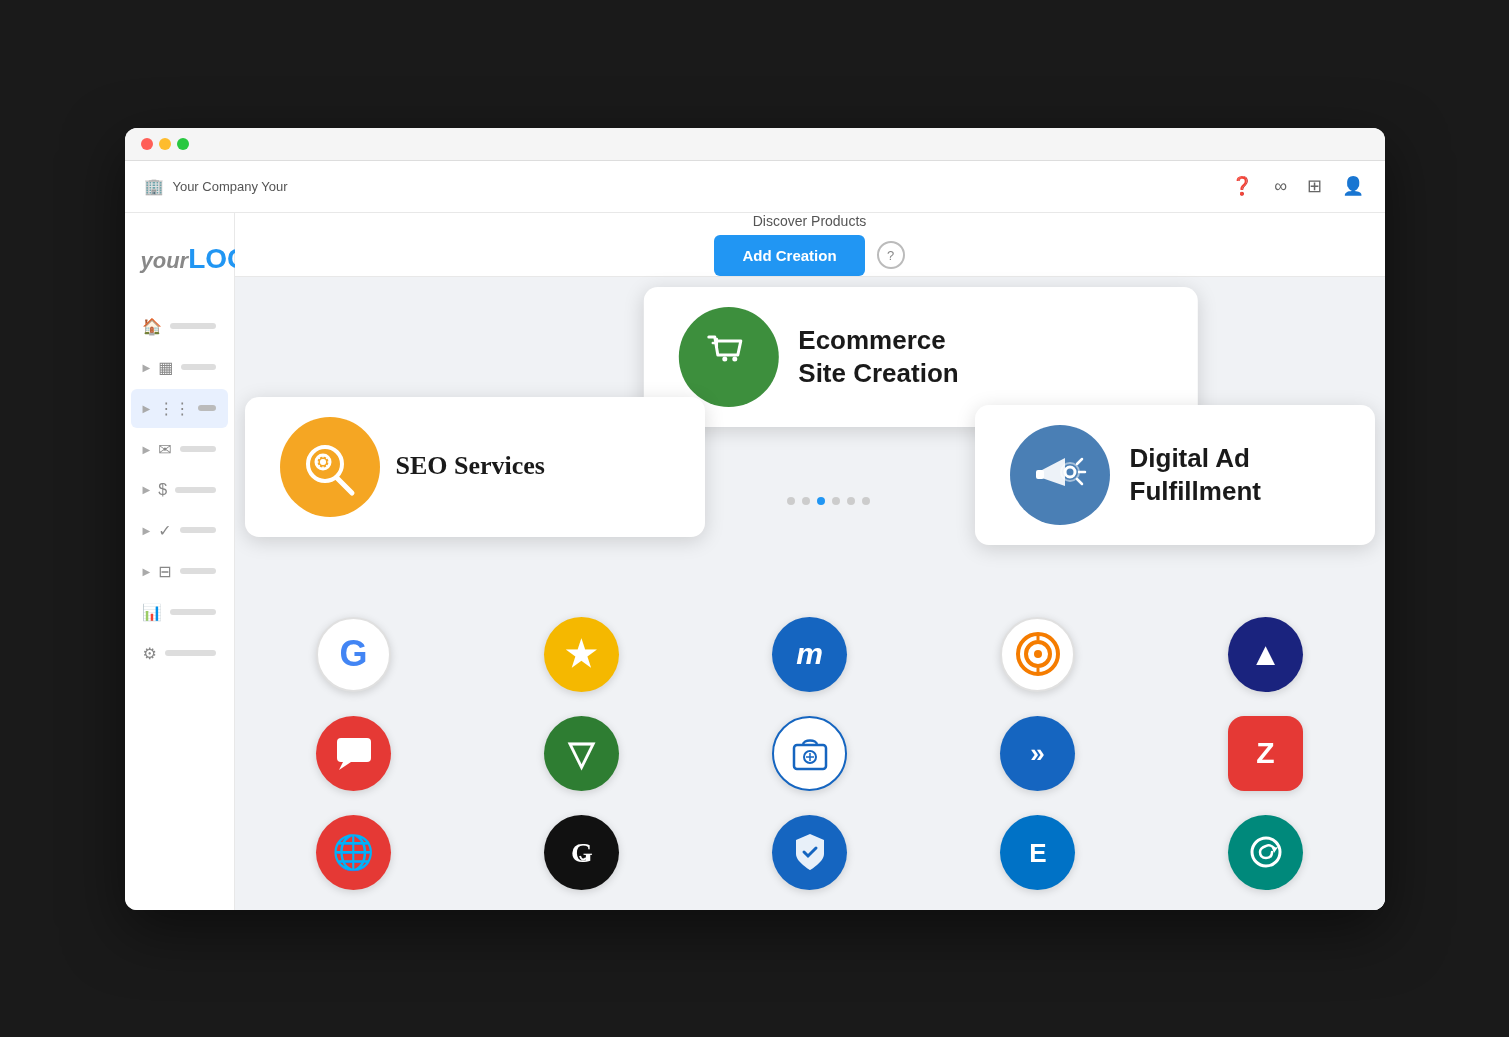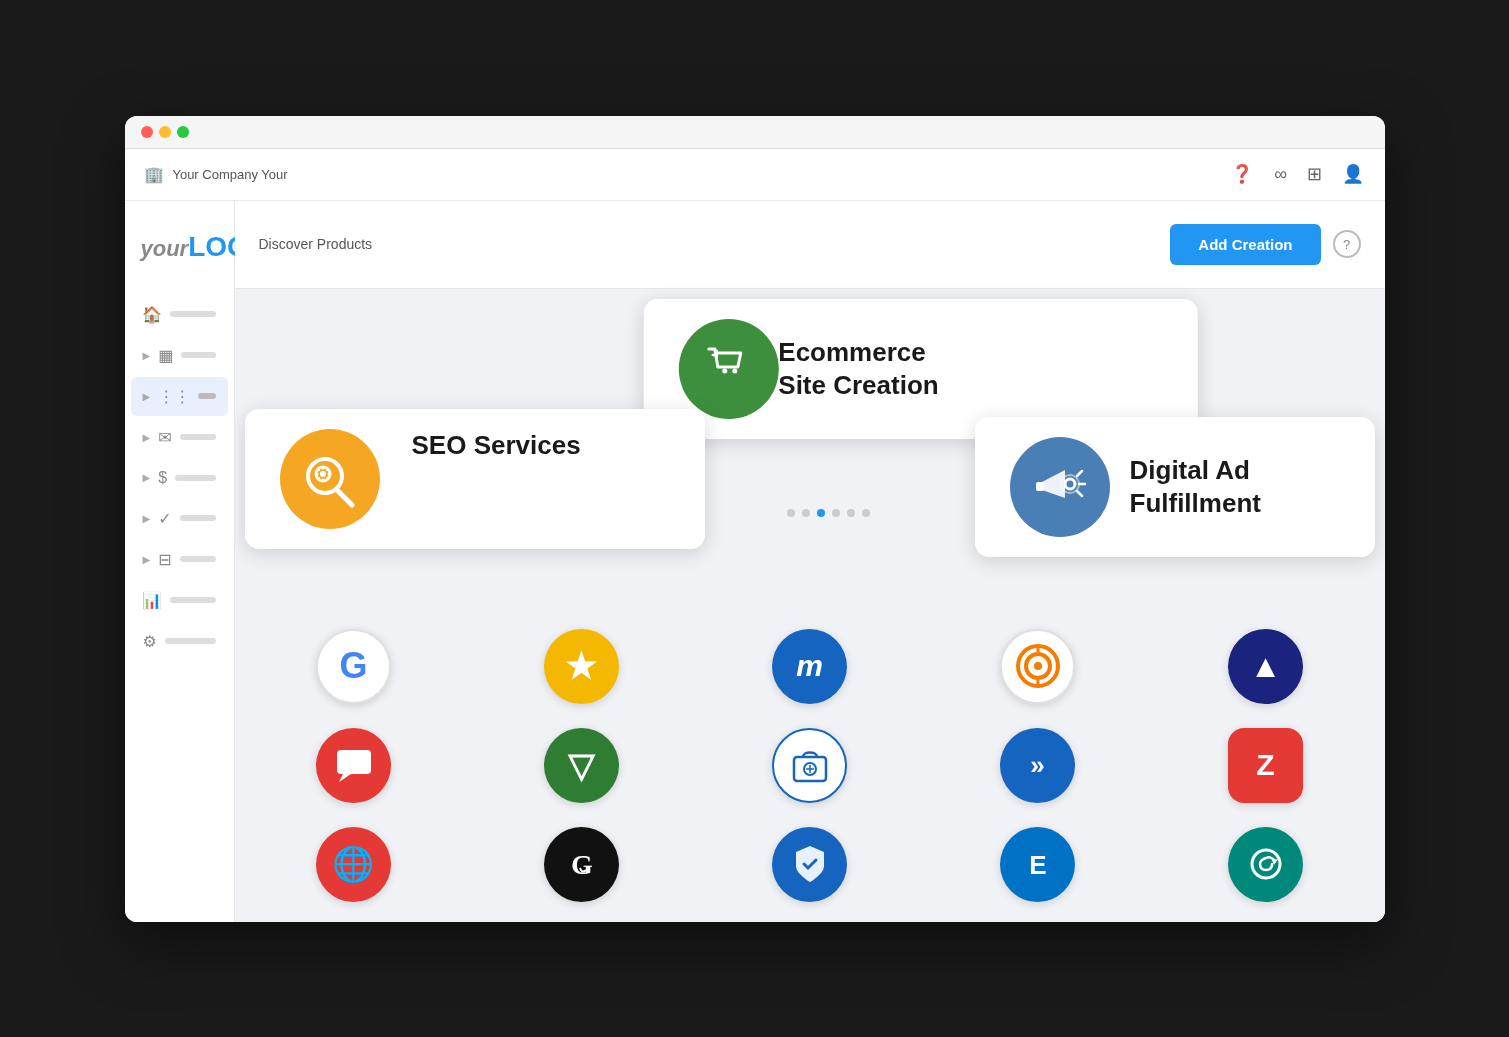--- a/index.html
+++ b/index.html
@@ -130,25 +130,26 @@
       flex: 1;
       background: #f0f2f5;
       position: relative;
       overflow: hidden;
     }
 
     
     .content-header {
       background: #fff;
       padding: 0 24px;
-      height: 88px;
+      height: 64px;
       display: flex;
       align-items: center;
       justify-content: space-between;
       border-bottom: 1px solid #e8e8e8;
+      flex-direction: column;
     }
     .discover-products-label {
       font-size: 14px;
       color: #555;
     }
     .header-actions {
       display: flex;
       align-items: center;
       gap: 12px;
     }
@@ -193,38 +194,40 @@
       position: absolute;
       top: 10px;
       left: 50%;
       transform: translateX(-30%);
       z-index: 20;
       background: #fff;
       border-radius: 14px;
       box-shadow: 0 4px 20px rgba(0,0,0,0.15);
       display: flex;
       align-items: center;
+      gap: 20px;
       padding: 20px 35px;
       width: 554px;
     }
 
     
     .card-seo {
       position: absolute;
       top: 120px;
       left: 10px;
       z-index: 30;
       background: #fff;
       border-radius: 14px;
       box-shadow: 0 4px 20px rgba(0,0,0,0.15);
       display: flex;
-      align-items: flex-start;
-      gap: 32px;
+      align-items: center;
+      gap: 16px;
       padding: 20px 35px;
       width: 460px;
+      font-family: Liberation Serif, serif;
     }
 
     
     .card-digital {
       position: absolute;
       top: 128px;
       right: 10px;
       z-index: 25;
       background: #fff;
       border-radius: 14px;

